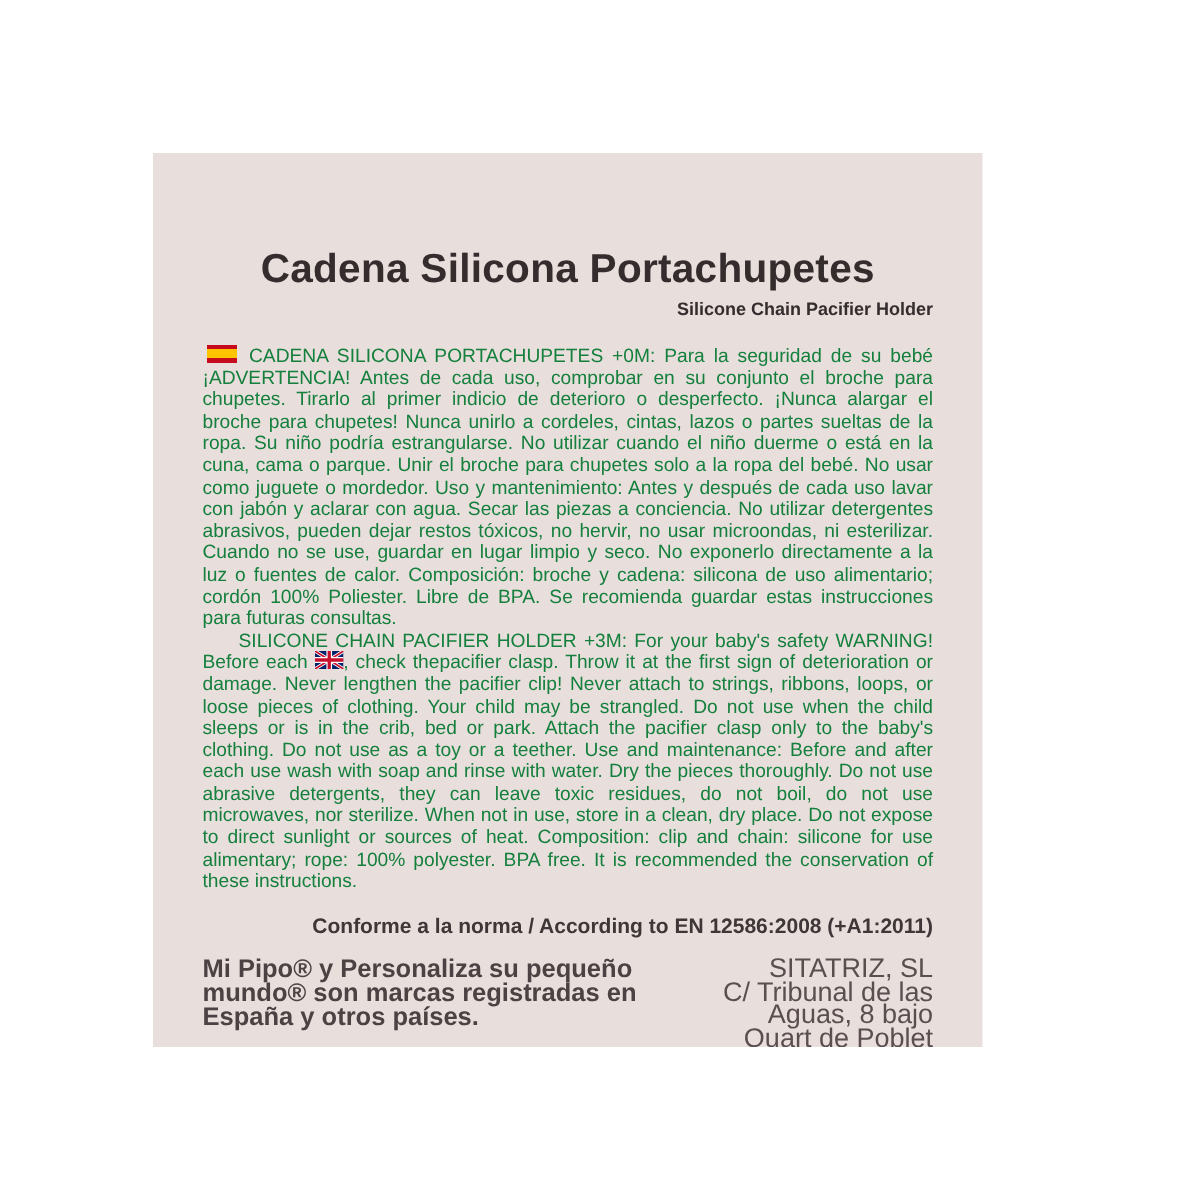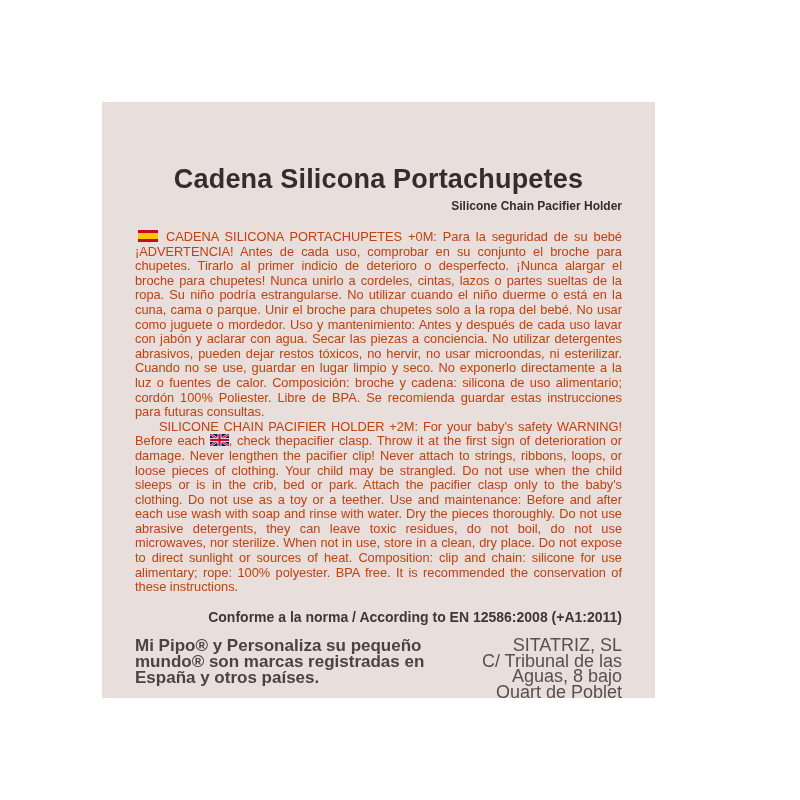--- a/index.html
+++ b/index.html
@@ -32,21 +32,21 @@
     font-weight: 700;
     font-size: 12px;
     line-height: 21px;
     color: #342c2d;
     margin-top: 1px;
   }
   .paragraphs {
     margin-top: 13px;
     font-size: 12.8px;
     line-height: 14.6px;
-    color: #c2410c;
+    color: #15803d;
     text-align: justify;
   }
   .para { margin: 0; }
   .para-en { text-indent: 24px; }
   .flag-es {
     display: inline-block;
     width: 20px; height: 12px;
     background: linear-gradient(to bottom,
       #c60b1e 0%, #c60b1e 25%,
       #ffc400 25%, #ffc400 75%,
@@ -96,21 +96,21 @@
 </head>
 <body>
 
 <div class="label-card">
 
   <div class="product-title">Cadena Silicona Portachupetes</div>
   <div class="product-subtitle">Silicone Chain Pacifier Holder</div>
 
   <div class="paragraphs">
     <p class="para para-es"><span class="flag-es"></span><span>CADENA SILICONA PORTACHUPETES +0M: Para la seguridad de su bebé ¡ADVERTENCIA! Antes de cada uso, comprobar en su conjunto el broche para chupetes. Tirarlo al primer indicio de deterioro o desperfecto. ¡Nunca alargar el broche para chupetes! Nunca unirlo a cordeles, cintas, lazos o partes sueltas de la ropa. Su niño podría estrangularse. No utilizar cuando el niño duerme o está en la cuna, cama o parque. Unir el broche para chupetes solo a la ropa del bebé. No usar como juguete o mordedor. Uso y mantenimiento: Antes y después de cada uso lavar con jabón y aclarar con agua. Secar las piezas a conciencia. No utilizar detergentes abrasivos, pueden dejar restos tóxicos, no hervir, no usar microondas, ni esterilizar. Cuando no se use, guardar en lugar limpio y seco. No exponerlo directamente a la luz o fuentes de calor. Composición: broche y cadena: silicona de uso alimentario; cordón 100% Poliester. Libre de BPA. Se recomienda guardar estas instrucciones para futuras consultas.</span></p>
-    <p class="para para-en"><span>SILICONE CHAIN PACIFIER HOLDER +2M: For your baby's safety WARNING! Before each </span><span class="flag-uk"><svg viewBox="0 0 60 36" preserveAspectRatio="none" xmlns="http://www.w3.org/2000/svg">
+    <p class="para para-en"><span>SILICONE CHAIN PACIFIER HOLDER +3M: For your baby's safety WARNING! Before each </span><span class="flag-uk"><svg viewBox="0 0 60 36" preserveAspectRatio="none" xmlns="http://www.w3.org/2000/svg">
             <rect width="60" height="36" fill="#012169"></rect>
             <path d="M0,0 L60,36 M60,0 L0,36" stroke="#ffffff" stroke-width="7"></path>
             <path d="M0,0 L60,36 M60,0 L0,36" stroke="#c8102e" stroke-width="3.5"></path>
             <path d="M30,0 V36 M0,18 H60" stroke="#ffffff" stroke-width="12"></path>
             <path d="M30,0 V36 M0,18 H60" stroke="#c8102e" stroke-width="7"></path>
           </svg></span><span>, check thepacifier clasp. Throw it at the first sign of deterioration or damage. Never lengthen the pacifier clip! Never attach to strings, ribbons, loops, or loose pieces of clothing. Your child may be strangled. Do not use when the child sleeps or is in the crib, bed or park. Attach the pacifier clasp only to the baby's clothing. Do not use as a toy or a teether. Use and maintenance: Before and after each use wash with soap and rinse with water. Dry the pieces thoroughly. Do not use abrasive detergents, they can leave toxic residues, do not boil, do not use microwaves, nor sterilize. When not in use, store in a clean, dry place. Do not expose to direct sunlight or sources of heat. Composition: clip and chain: silicone for use alimentary; rope: 100% polyester. BPA free. It is recommended the conservation of these instructions.</span></p>
   </div>
 
   <div class="conformity">Conforme a la norma / According to EN 12586:2008 (+A1:2011)</div>
 

